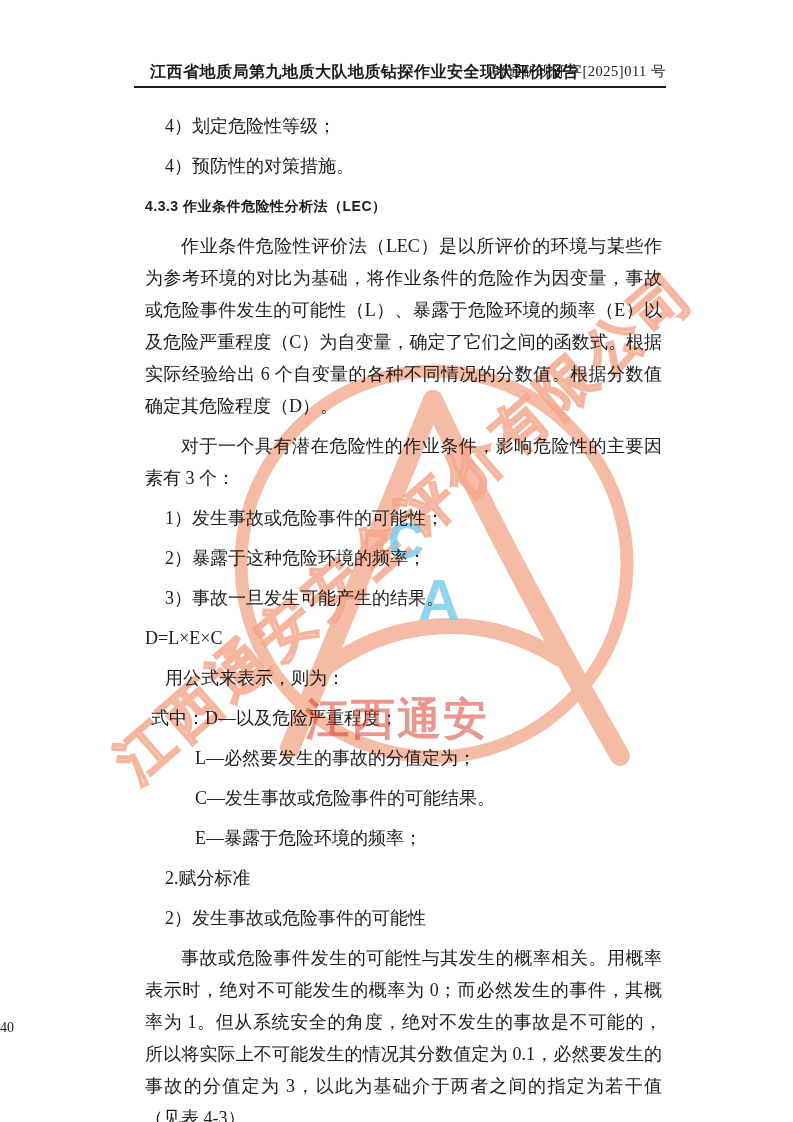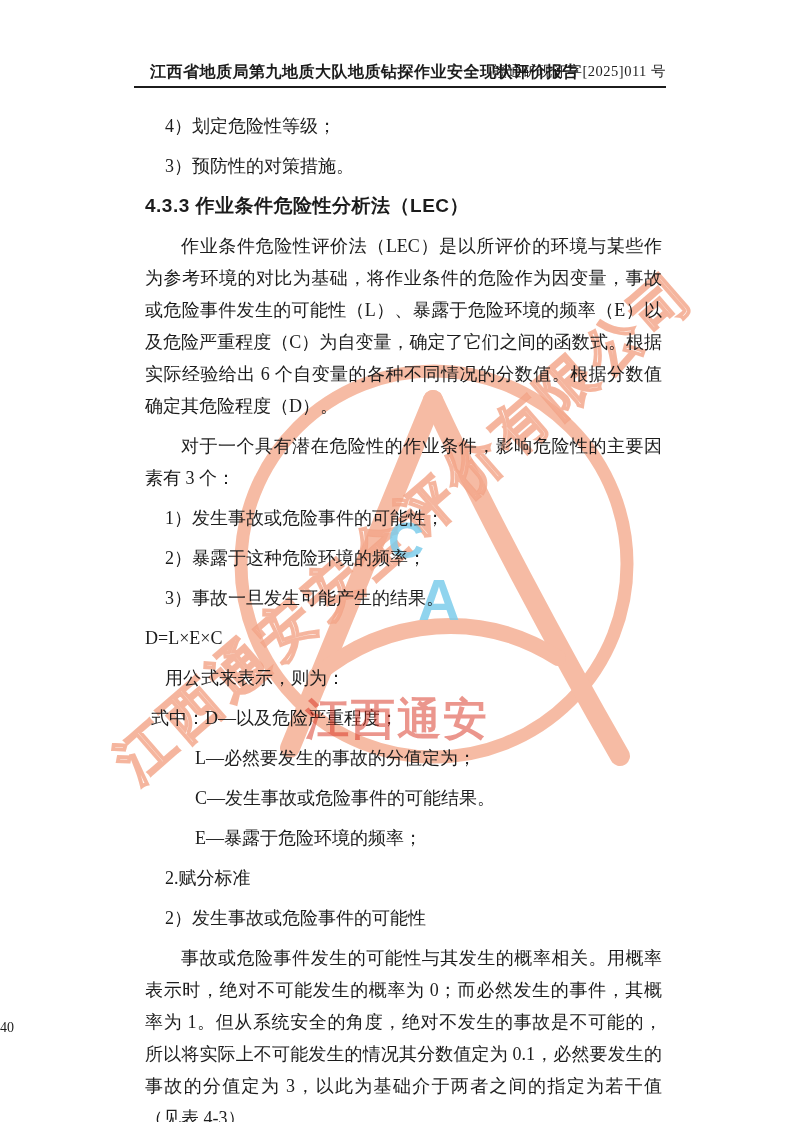--- a/index.html
+++ b/index.html
@@ -16,21 +16,21 @@
 
   
   .body-text {
     position:absolute; left:137px; top:102px; width:533px; z-index:2;
     font-size:18px; line-height:32px;
   }
   .blk { margin:8px; word-break:break-all; }
   .blk.para { text-align:justify; text-justify:inter-ideograph; }
   .blk.heading {
     font-family:"Liberation Sans","DejaVu Sans",sans-serif;
-    font-weight:700; font-size:19px; letter-spacing:0.5px;
+    font-weight:700; font-size:14px; letter-spacing:0.5px;
   }
 
   
   .wm-back { position:absolute; inset:0; z-index:1; pointer-events:none; }
   .wm-logo { position:absolute; left:228px; top:358px; width:412px; height:412px; opacity:0.8; }
   .wm-diag {
     position:absolute; left:100px; top:742px; white-space:nowrap;
     transform:rotate(-41deg); transform-origin:0 0;
     font-family:"Liberation Sans","DejaVu Sans",sans-serif;
     font-size:56px; font-weight:700; letter-spacing:6px;
@@ -71,21 +71,21 @@
     <span class="wm-letter c">C</span>
     <span class="wm-letter a">A</span>
   </div>
 
   <div class="hdr-left">江西省地质局第九地质大队地质钻探作业安全现状评价报告</div>
   <div class="hdr-right">赣通矿现评字[2025]011 号</div>
   <div class="hdr-rule"></div>
 
   <div class="body-text">
       <div class="blk line" style="text-indent: 20px;">4）划定危险性等级；</div>
-      <div class="blk line" style="text-indent: 20px;">3）预防性的对策措施。</div>
+      <div class="blk line" style="text-indent: 20px;">4）预防性的对策措施。</div>
       <div class="blk heading" style="text-indent: 0px;">4.3.3 作业条件危险性分析法（LEC）</div>
       <div class="blk para" style="text-indent: 36px;">作业条件危险性评价法（LEC）是以所评价的环境与某些作为参考环境的对比为基础，将作业条件的危险作为因变量，事故或危险事件发生的可能性（L）、暴露于危险环境的频率（E）以及危险严重程度（C）为自变量，确定了它们之间的函数式。根据实际经验给出 6 个自变量的各种不同情况的分数值。根据分数值确定其危险程度（D）。</div>
       <div class="blk para" style="text-indent: 36px;">对于一个具有潜在危险性的作业条件，影响危险性的主要因素有 3 个：</div>
       <div class="blk line" style="text-indent: 20px;">1）发生事故或危险事件的可能性；</div>
       <div class="blk line" style="text-indent: 20px;">2）暴露于这种危险环境的频率；</div>
       <div class="blk line" style="text-indent: 20px;">3）事故一旦发生可能产生的结果。</div>
       <div class="blk line" style="text-indent: 0px;">D=L×E×C</div>
       <div class="blk line" style="text-indent: 20px;">用公式来表示，则为：</div>
       <div class="blk line" style="text-indent: 6px;">式中：D—以及危险严重程度；</div>
       <div class="blk line" style="text-indent: 50px;">L—必然要发生的事故的分值定为；</div>

